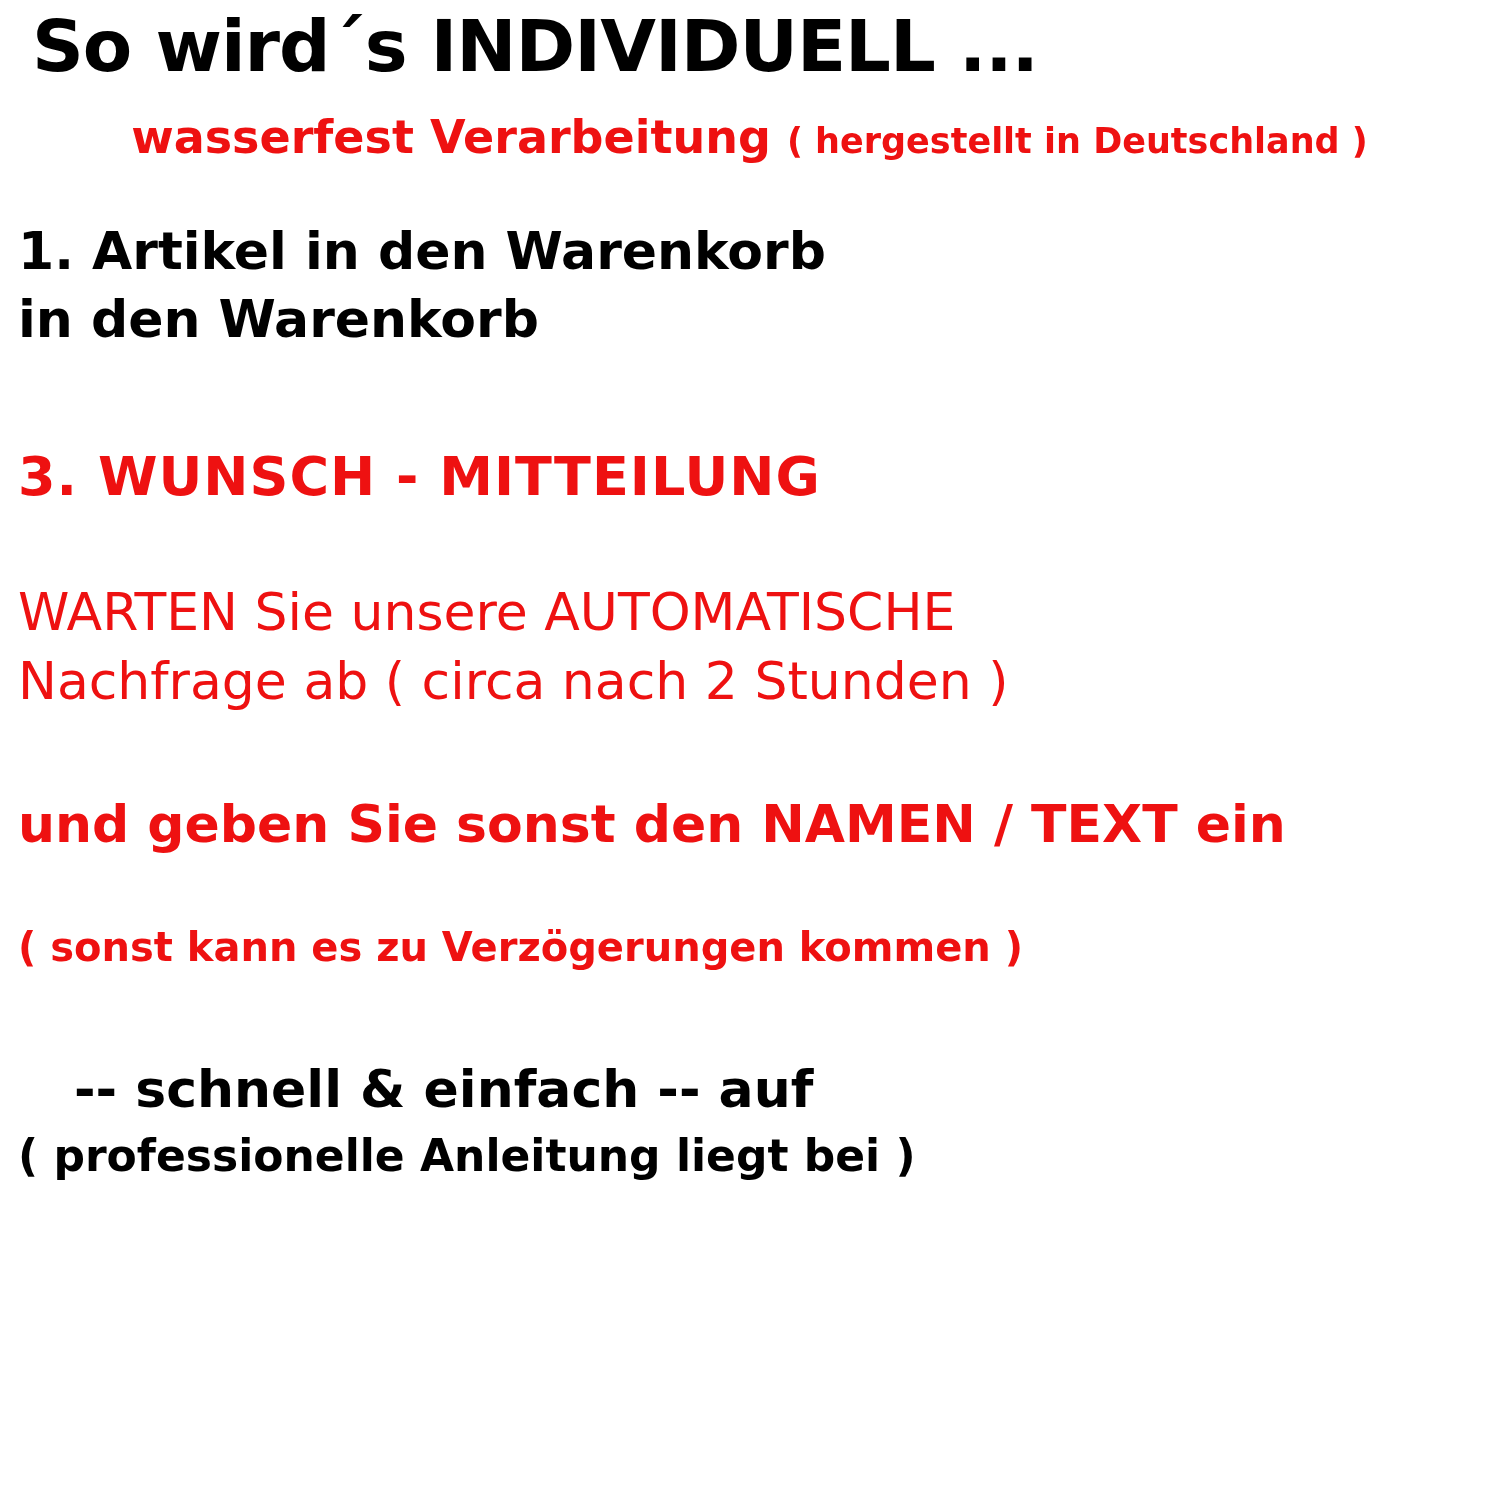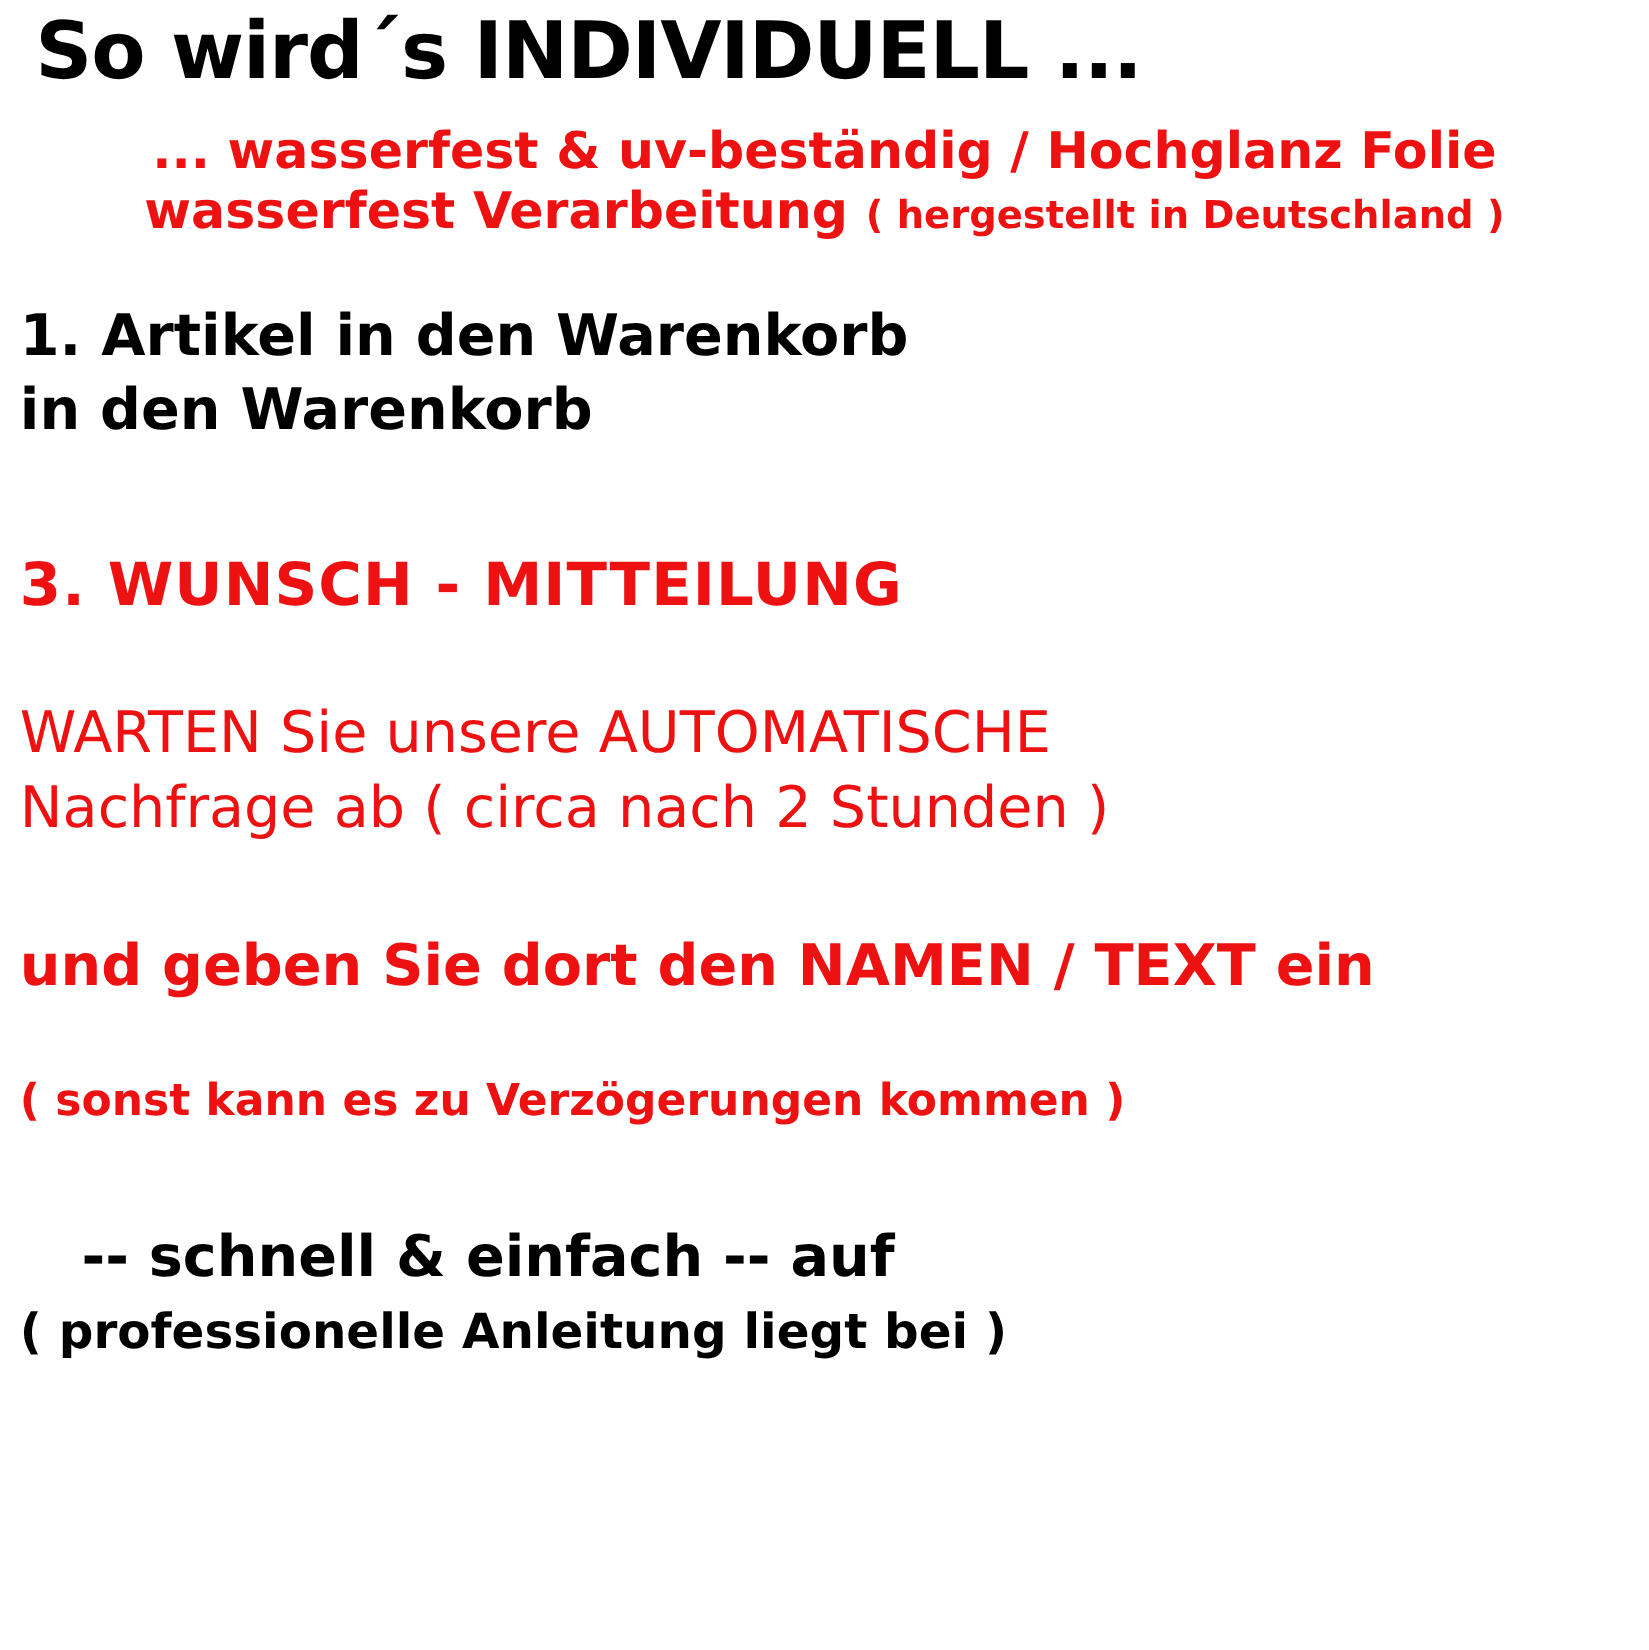--- a/index.html
+++ b/index.html
@@ -108,40 +108,39 @@
   }
 </style>
 </head>
 <body>
 
 <div class="page">
 
   <h1 class="title">So wird´s INDIVIDUELL ...</h1>
 
   <div class="sub-block">
-    <span class="sub-line1">... wasserfest &amp; uv-beständig / Hochglanz Folie</span>
     <span class="sub-line2">
       <span>wasserfest Verarbeitung</span>
       <span class="sub-small">( hergestellt in Deutschland )</span>
     </span>
   </div>
 
   <div class="steps-black">
     <div>1. Artikel in den Warenkorb</div>
     <div>in den Warenkorb</div>
   </div>
 
   <div class="red-head">3. WUNSCH - MITTEILUNG</div>
 
   <div class="red-para">
     <div>WARTEN Sie unsere AUTOMATISCHE</div>
     <div>Nachfrage ab ( circa nach 2 Stunden )</div>
   </div>
 
-  <div class="red-single">und geben Sie dort den NAMEN / TEXT ein</div>
+  <div class="red-single">und geben Sie sonst den NAMEN / TEXT ein</div>
 
   <div class="red-note">( sonst kann es zu Verzögerungen kommen )</div>
 
   <div class="final-block">
     <div class="final-indent">-- schnell &amp; einfach -- auf</div>
     <div class="final-note">( professionelle Anleitung liegt bei )</div>
   </div>
 
 </div>
 

